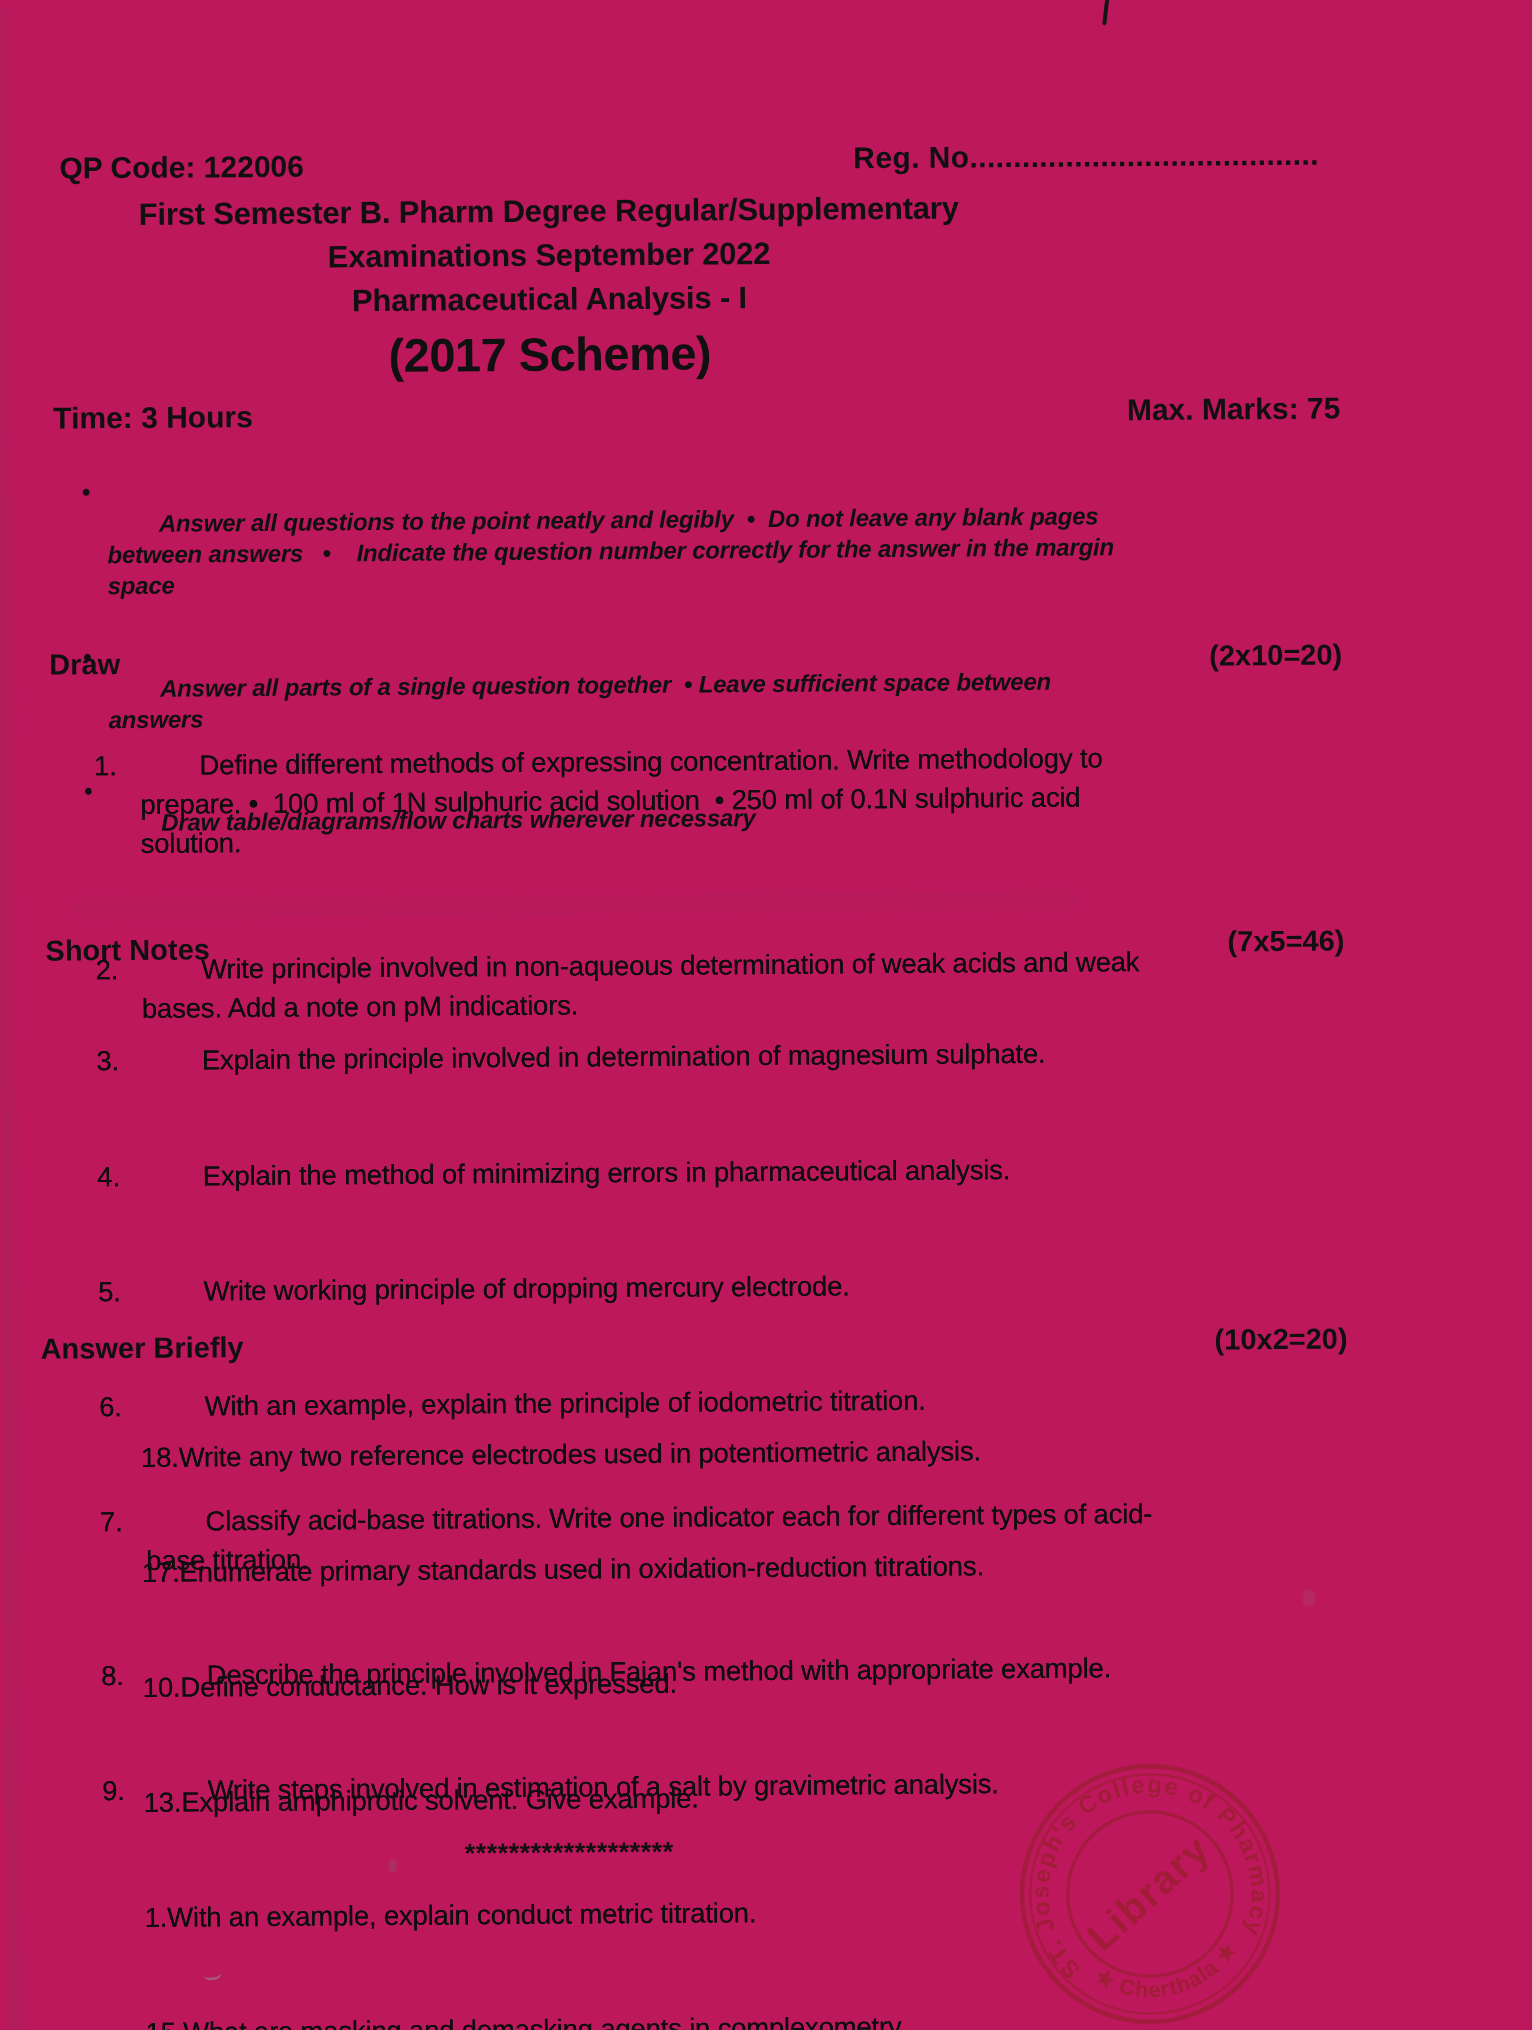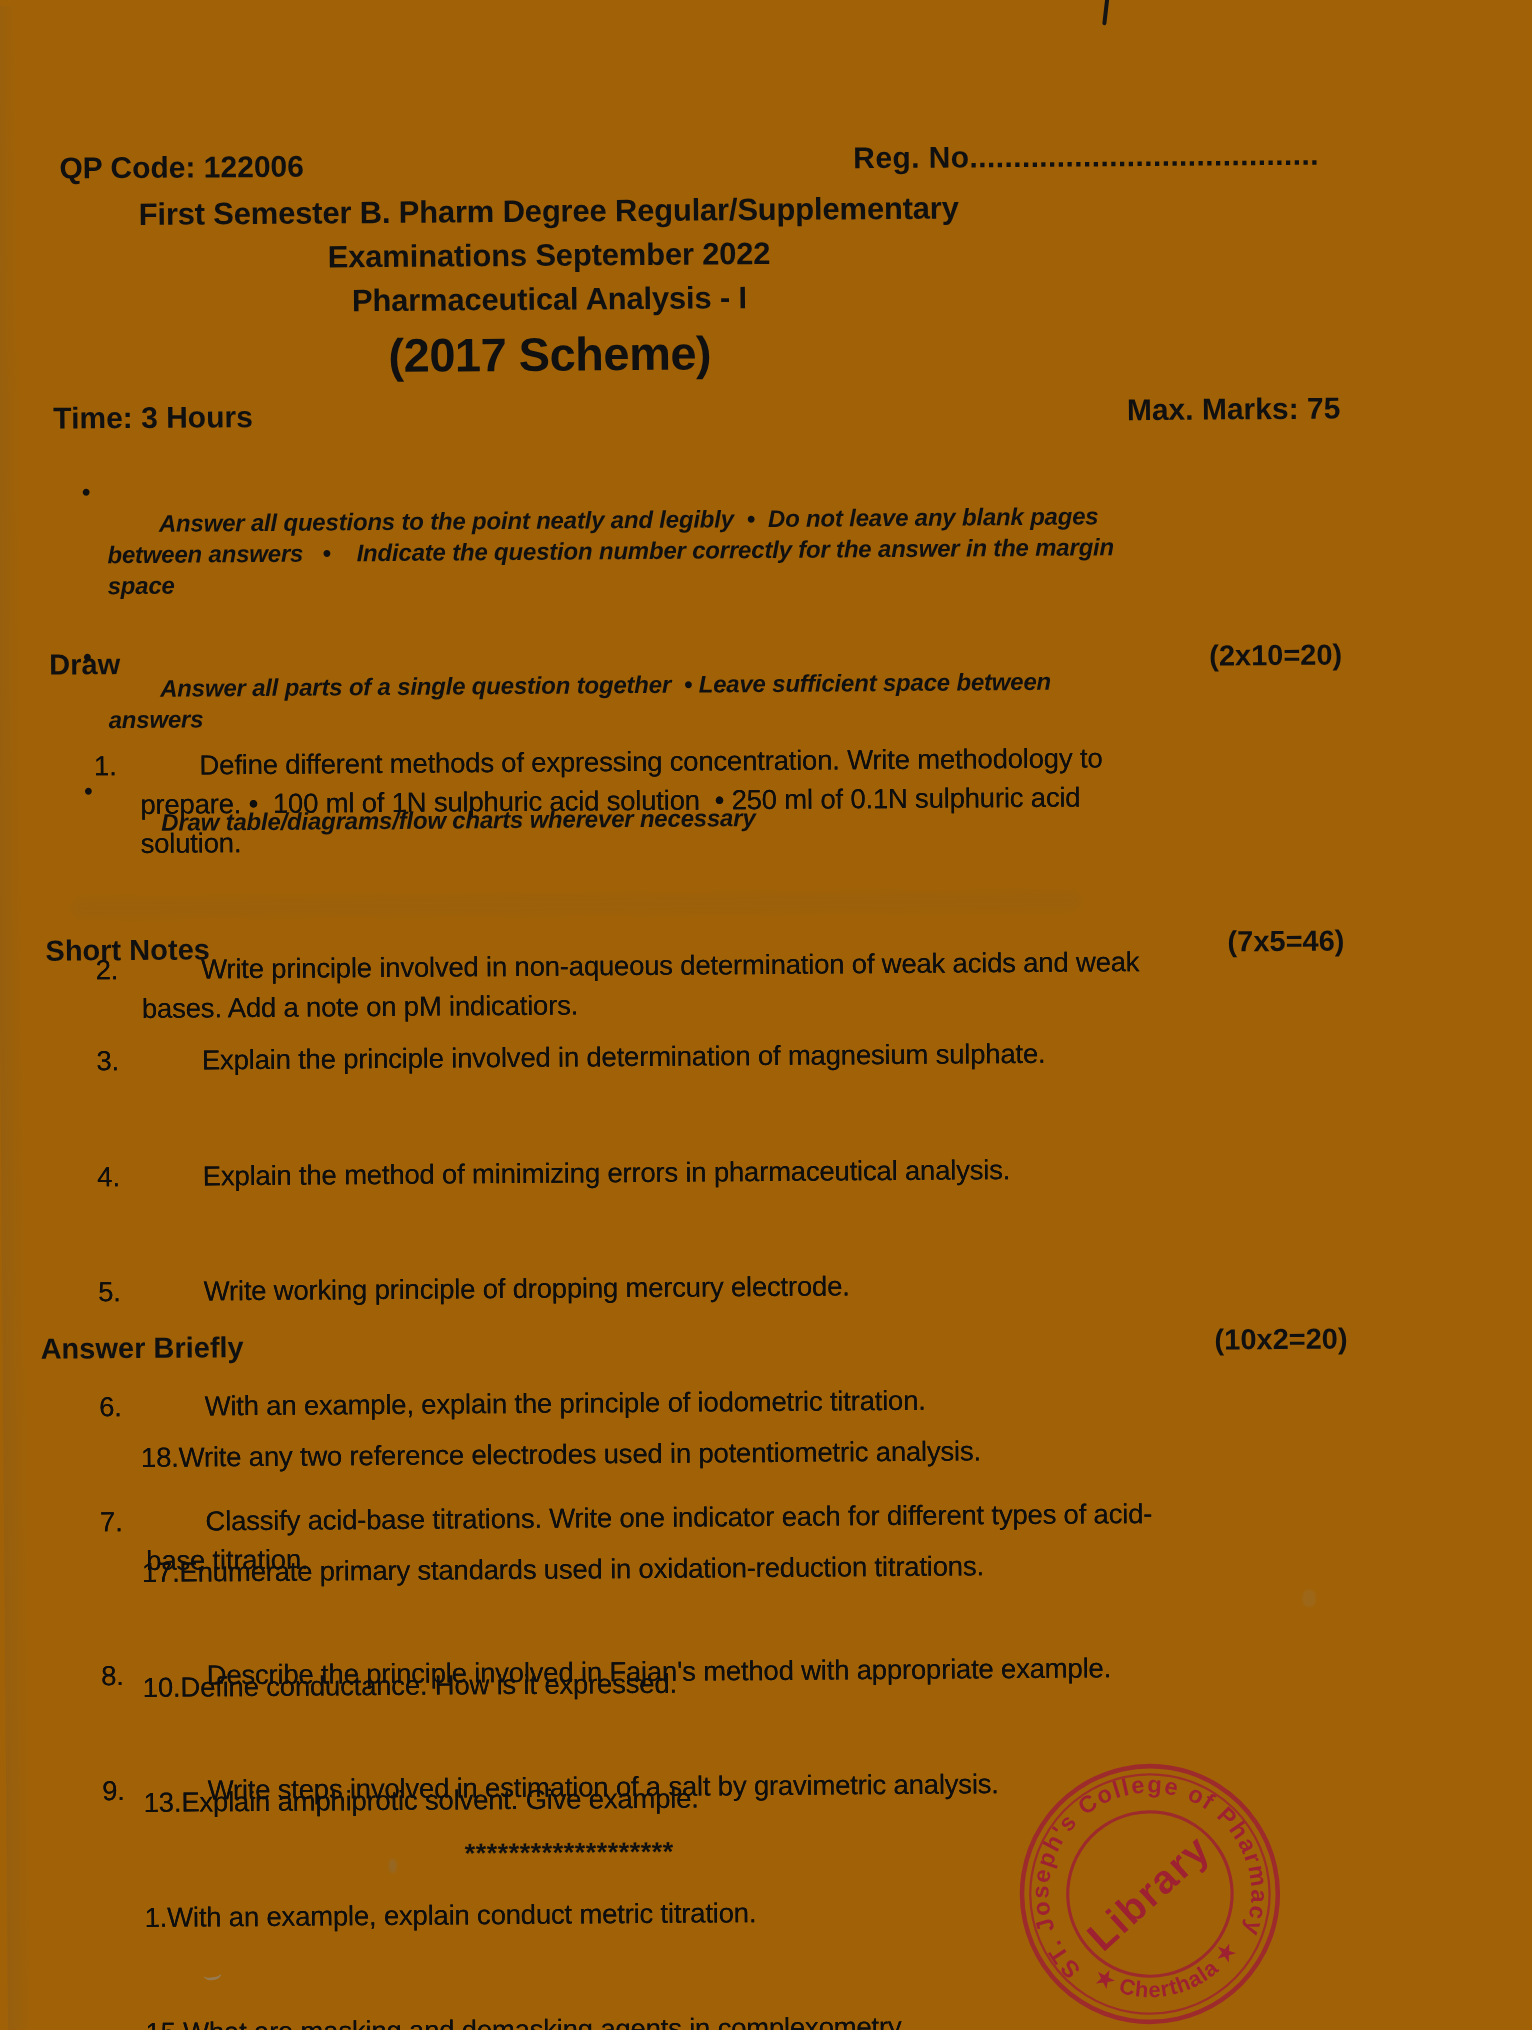--- a/index.html
+++ b/index.html
@@ -1,18 +1,18 @@
 <!DOCTYPE html>
 <html><head>
 <meta charset="utf-8">
 <style>
   html,body { margin:0; padding:0; background:#e8e8e8; }
   .sheet {
     position:relative; width:1532px; height:2030px;
-    background:#a16207; overflow:hidden;
+    background:#be185d; overflow:hidden;
     font-family:"Liberation Sans", sans-serif; color:#101010;
   }
   .skew { position:absolute; inset:0; transform:rotate(-0.45deg); transform-origin:50% 50%; }
 
   
   .edge-shade { position:absolute; left:0; top:0; bottom:0; width:24px;
     background:linear-gradient(90deg, rgba(70,70,70,0.12), rgba(0,0,0,0)); }
   .ghost-band { position:absolute; left:72px; top:893px; width:1010px; height:20px;
     background:#4a4a4a; opacity:0.05; filter:blur(3px); border-radius:10px; }
   .pen-tick { position:absolute; left:1112px; top:-6px; width:4px; height:34px;

